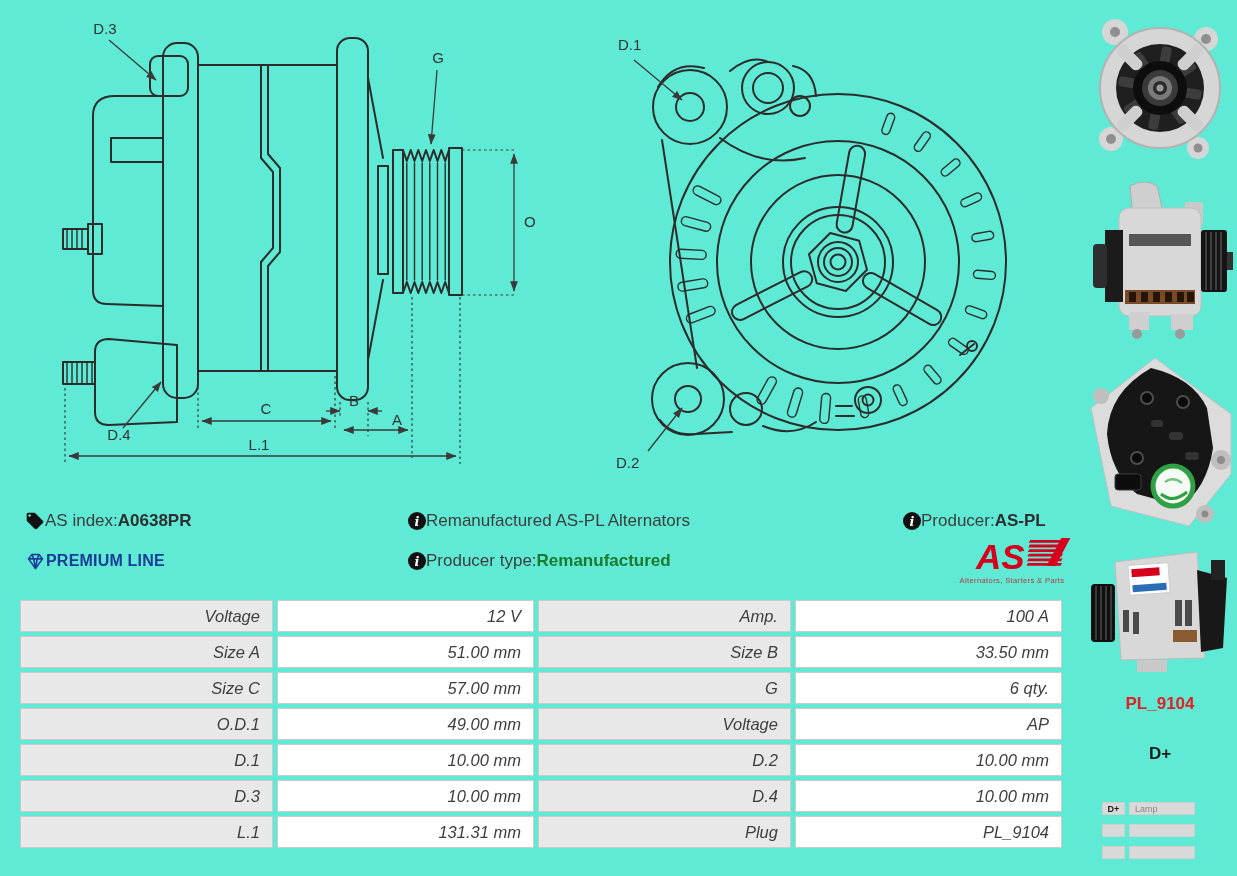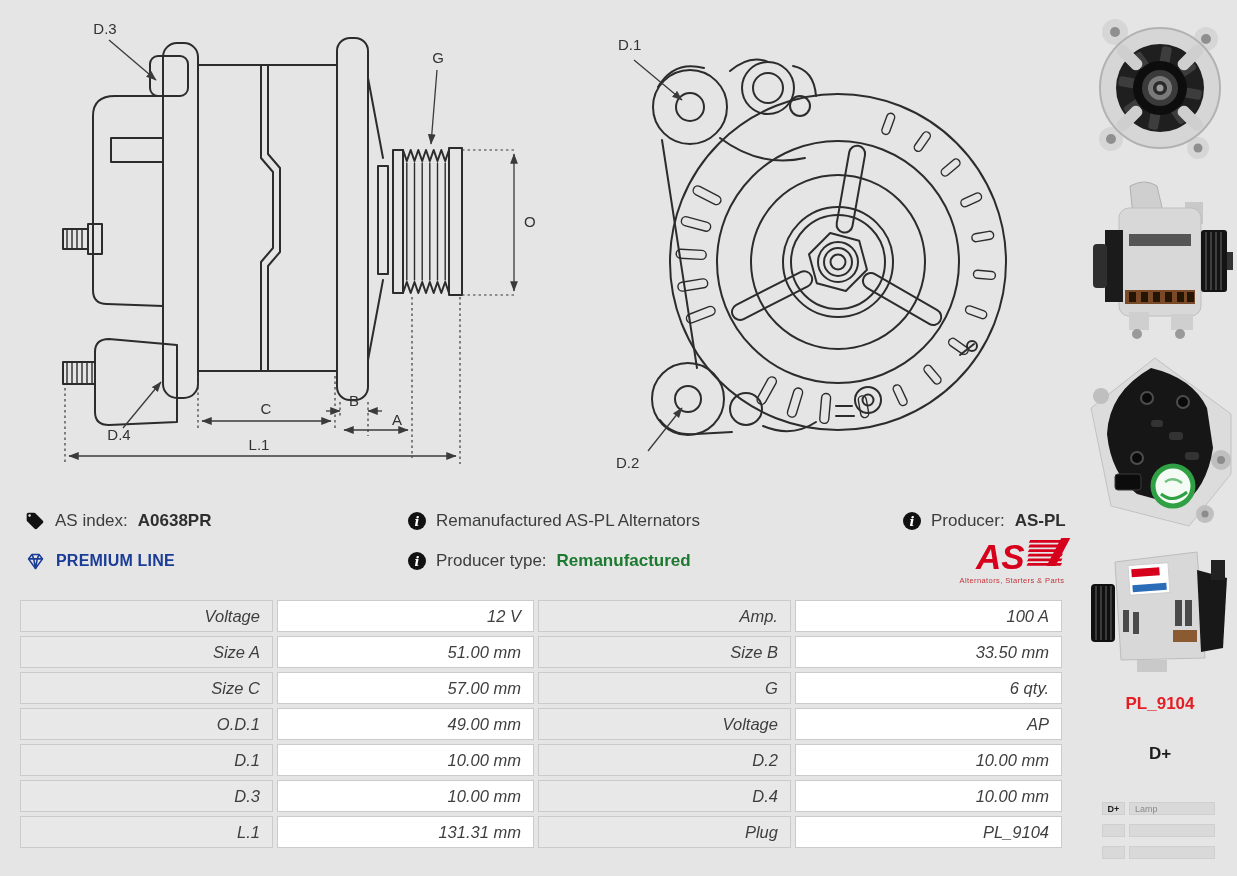--- a/index.html
+++ b/index.html
@@ -1,19 +1,19 @@
 <!DOCTYPE html>
 <html><head>
 <meta charset="utf-8">
 <style>
   html,body{margin:0;padding:0;background:#fff;font-family:"Liberation Sans",sans-serif;}
-  .page{position:relative;width:1237px;height:876px;background:#e5e5e5;overflow:hidden;}
+  .page{position:relative;width:1237px;height:876px;background:#5eead4;overflow:hidden;}
   .abs{position:absolute;}
   
-  .info-line{position:absolute;display:flex;align-items:center;gap:10px;font-size:17px;color:#3d3d3d;white-space:nowrap;height:26px;}
+  .info-line{position:absolute;display:flex;align-items:center;font-size:17px;color:#3d3d3d;white-space:nowrap;height:26px;}
   .b{font-weight:bold;color:#2e2e2e;}
   .info-icon{width:18px;height:18px;border-radius:50%;background:#111;color:#fff;display:inline-flex;align-items:center;justify-content:center;font:bold italic 13px "DejaVu Serif",serif;flex:0 0 auto;}
   .premium{color:#1a3c96;font-weight:bold;font-size:16px;letter-spacing:.2px;}
   .green{color:#1b7a2f;font-weight:bold;}
   
   table.specs{position:absolute;left:16px;top:596px;border-collapse:separate;border-spacing:4px;table-layout:fixed;width:1050px;}
   .specs td{height:30px;border:1px solid #cbcbcb;text-align:right;padding:0 12px 0 0;font-size:16.5px;color:#3e3e3e;vertical-align:middle;overflow:hidden;font-style:italic;}
   .specs td.lab{background:#e8e8e8;}
   .specs td.val{background:#ffffff;}
   
@@ -22,21 +22,21 @@
   .dim{stroke:#3a3a3a;stroke-width:1.3;fill:none;}
   .dot{stroke:#3a3a3a;stroke-width:1.2;fill:none;stroke-dasharray:2.5 3;}
   text.dlabel{font-size:15px;fill:#333;stroke:none;font-family:"Liberation Sans",sans-serif;}
   
   .plug-code{position:absolute;left:1085px;top:694px;width:150px;text-align:center;font-size:17px;font-weight:bold;color:#e31e24;}
   .terminal{position:absolute;left:1085px;top:744px;width:150px;text-align:center;font-size:17px;font-weight:bold;color:#1c1c1c;}
   .pin-table{position:absolute;left:1102px;top:802px;display:flex;flex-direction:column;gap:9px;}
   .pin-row{display:flex;gap:4px;}
   .pin-cell{height:13px;background:#d9d9d9;border:1px solid #cfcfcf;box-sizing:border-box;}
   .pin-l{width:23px;font-size:9px;font-weight:bold;color:#1c1c1c;text-align:center;line-height:12px;}
-  .pin-r{width:86px;font-size:9px;color:#8a8a8a;text-align:left;line-height:12px;padding-left:5px;}
+  .pin-r{width:66px;font-size:9px;color:#8a8a8a;text-align:left;line-height:12px;padding-left:5px;}
   .logo-tagline{font-size:7.5px;letter-spacing:.4px;fill:#c4333b;font-family:"Liberation Sans",sans-serif;}
   .photo{position:absolute;left:1085px;width:150px;}
 </style>
 </head>
 <body>
 
 <div class="page">
 
   <svg class="abs" style="left:25px;top:8px" width="510" height="478" viewBox="0 0 510 478">
     <defs>

